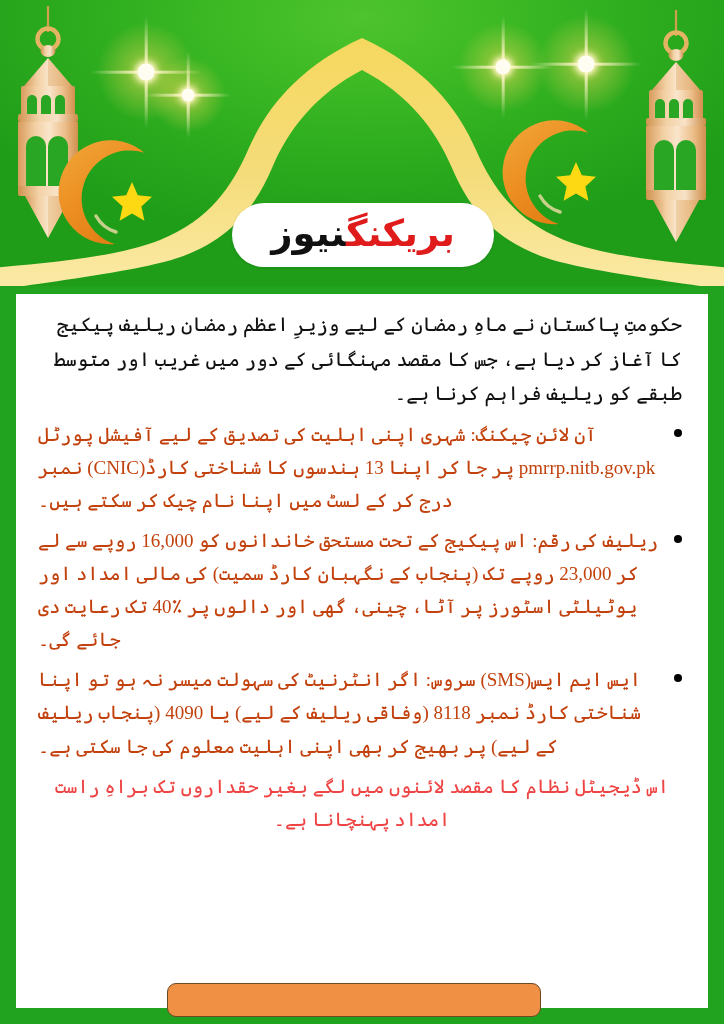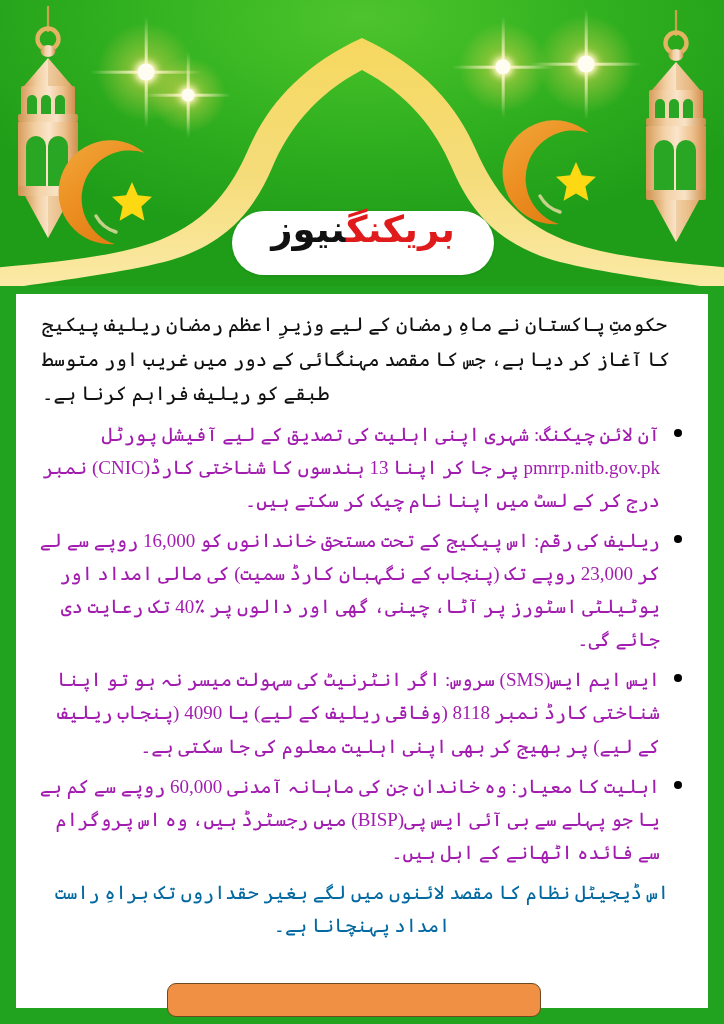--- a/index.html
+++ b/index.html
@@ -50,25 +50,25 @@
     position:absolute; left:50%; top:50%;
     width:15%; height:15%;
     transform:translate(-50%,-50%);
     background:#fffdf2; border-radius:50%;
     box-shadow:0 0 7px 3px rgba(255,245,190,.95);
   }
 
   
   .news-pill {
     position:absolute;
-    left:232px; top:211px;
+    left:232px; top:203px;
     width:262px; height:64px;
     background:#ffffff;
     border-radius:34px;
-    display:flex; align-items:flex-start; justify-content:center;
+    display:flex; align-items:center; justify-content:center;
     box-shadow:0 1px 3px rgba(0,0,0,.12);
     z-index:7;
     direction:rtl;
   }
   .news-pill .txt {
     font-family:"DejaVu Sans", "Liberation Sans", sans-serif;
     font-size:37px; font-weight:700; line-height:1;
     letter-spacing:-1px;
     white-space:nowrap;
     padding-bottom:4px;
@@ -85,21 +85,21 @@
     z-index:5;
     padding:10px 22px 0 22px;
     direction:rtl; text-align:center;
     overflow:hidden;
   }
 
   .intro {
     font-size:19.5px;
     line-height:1.78;
     color:#111;
-    text-align:left;
+    text-align:right;
     margin:4px 4px 6px 4px;
     letter-spacing:0;
   }
 
   .section-heading {
     color:#c41b1b;
     font-size:18px;
     font-weight:700;
     margin:4px 0 7px 0;
     text-align:center;
@@ -108,40 +108,40 @@
   ul.points {
     list-style:none;
     margin:0; padding:0;
   }
   ul.points > li {
     position:relative;
     padding-right:26px;
     margin-bottom:7px;
     font-size:19px;
     line-height:1.74;
-    color:#a21caf;
-    text-align:right;
+    color:#c2410c;
+    text-align:left;
   }
   ul.points > li::before {
     content:"";
     position:absolute;
     right:4px; top:11px;
     width:8px; height:8px;
     background:#000;
     border-radius:50%;
   }
   .latin {
     font-family:"Liberation Serif", "DejaVu Serif", serif;
     direction:ltr; unicode-bidi:embed;
   }
 
   .closing {
     font-size:19px;
     line-height:1.74;
-    color:#0369a1;
+    color:#ef4444;
     margin:2px 6px 0 6px;
   }
 
   
   .cta {
     position:absolute;
     left:167px; top:983px;
     width:374px; height:34px;
     background:#ef9045;
     border:1.6px solid #6d4a22;
@@ -290,21 +290,20 @@
 
   <div class="panel">
 
     <p class="intro">حکومتِ پاکستان نے ماہِ رمضان کے لیے وزیرِ اعظم رمضان ریلیف پیکیج کا آغاز کر دیا ہے، جس کا مقصد مہنگائی کے دور میں غریب اور متوسط طبقے کو ریلیف فراہم کرنا ہے۔</p>
 
 
     <ul class="points">
       <li><span>آن لائن چیکنگ: شہری اپنی اہلیت کی تصدیق کے لیے آفیشل پورٹل </span><span class="latin">pmrrp.nitb.gov.pk</span><span> پر جا کر اپنا </span><span class="latin">13</span><span> ہندسوں کا شناختی کارڈ(</span><span class="latin">CNIC</span><span>) نمبر درج کر کے لسٹ میں اپنا نام چیک کر سکتے ہیں۔</span></li>
       <li><span>ریلیف کی رقم: اس پیکیج کے تحت مستحق خاندانوں کو </span><span class="latin">16,000</span><span> روپے سے لے کر </span><span class="latin">23,000</span><span> روپے تک (پنجاب کے نگہبان کارڈ سمیت) کی مالی امداد اور یوٹیلٹی اسٹورز پر آٹا، چینی، گھی اور دالوں پر </span><span class="latin">40٪</span><span> تک رعایت دی جائے گی۔</span></li>
       <li><span>ایس ایم ایس(</span><span class="latin">SMS</span><span>) سروس: اگر انٹرنیٹ کی سہولت میسر نہ ہو تو اپنا شناختی کارڈ نمبر </span><span class="latin">8118</span><span> (وفاقی ریلیف کے لیے) یا </span><span class="latin">4090</span><span> (پنجاب ریلیف کے لیے) پر بھیج کر بھی اپنی اہلیت معلوم کی جا سکتی ہے۔</span></li>
-      <li><span>اہلیت کا معیار: وہ خاندان جن کی ماہانہ آمدنی </span><span class="latin">60,000</span><span> روپے سے کم ہے یا جو پہلے سے بی آئی ایس پی(</span><span class="latin">BISP</span><span>) میں رجسٹرڈ ہیں، وہ اس پروگرام سے فائدہ اٹھانے کے اہل ہیں۔</span></li>
     </ul>
 
     <p class="closing">اس ڈیجیٹل نظام کا مقصد لائنوں میں لگے بغیر حقداروں تک براہِ راست امداد پہنچانا ہے۔</p>
   </div>
 
   <div class="cta"></div>
 
 </div>
 
 </body></html>

